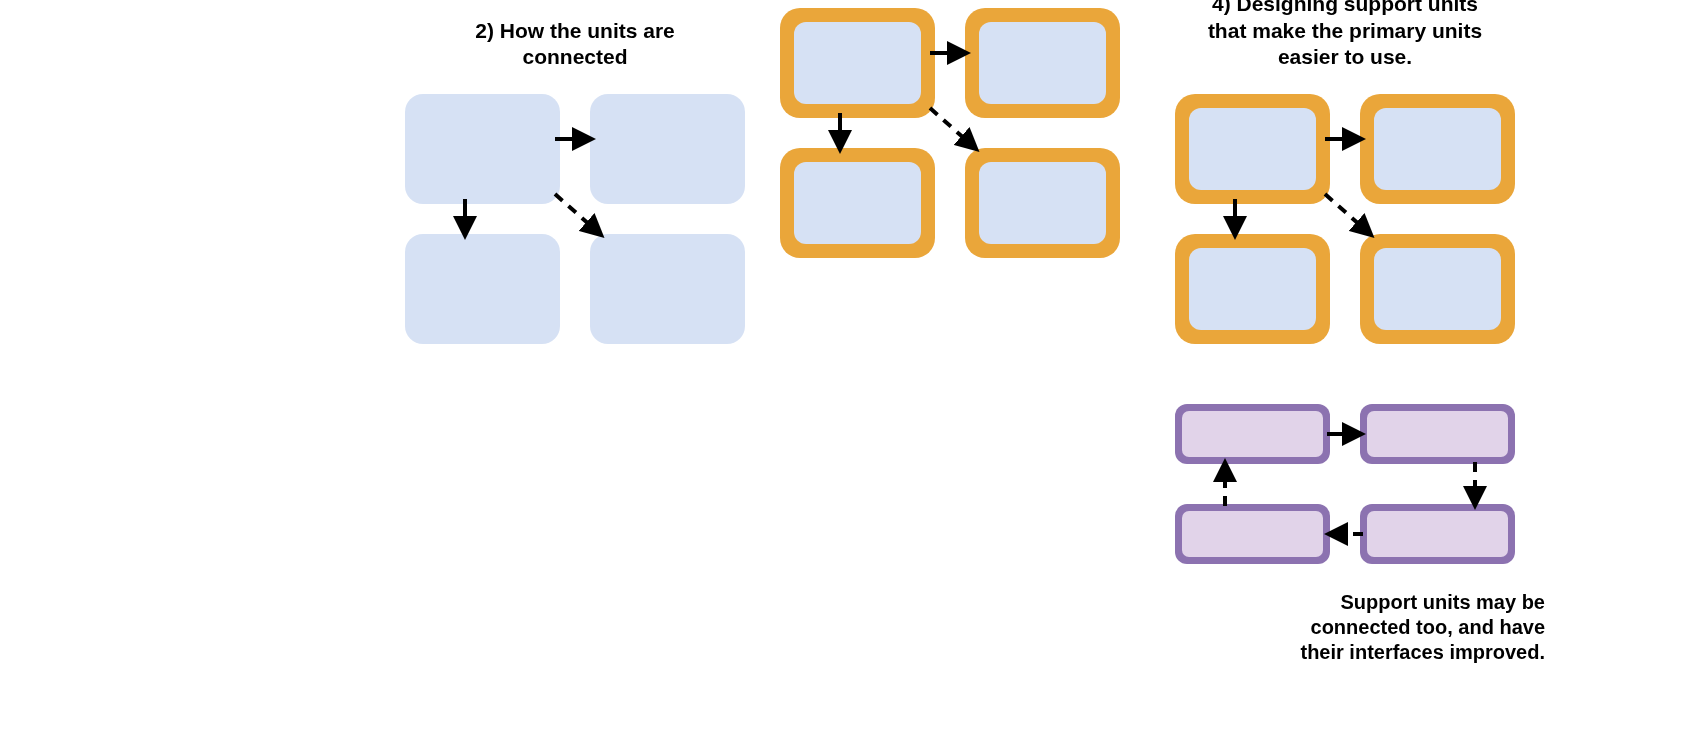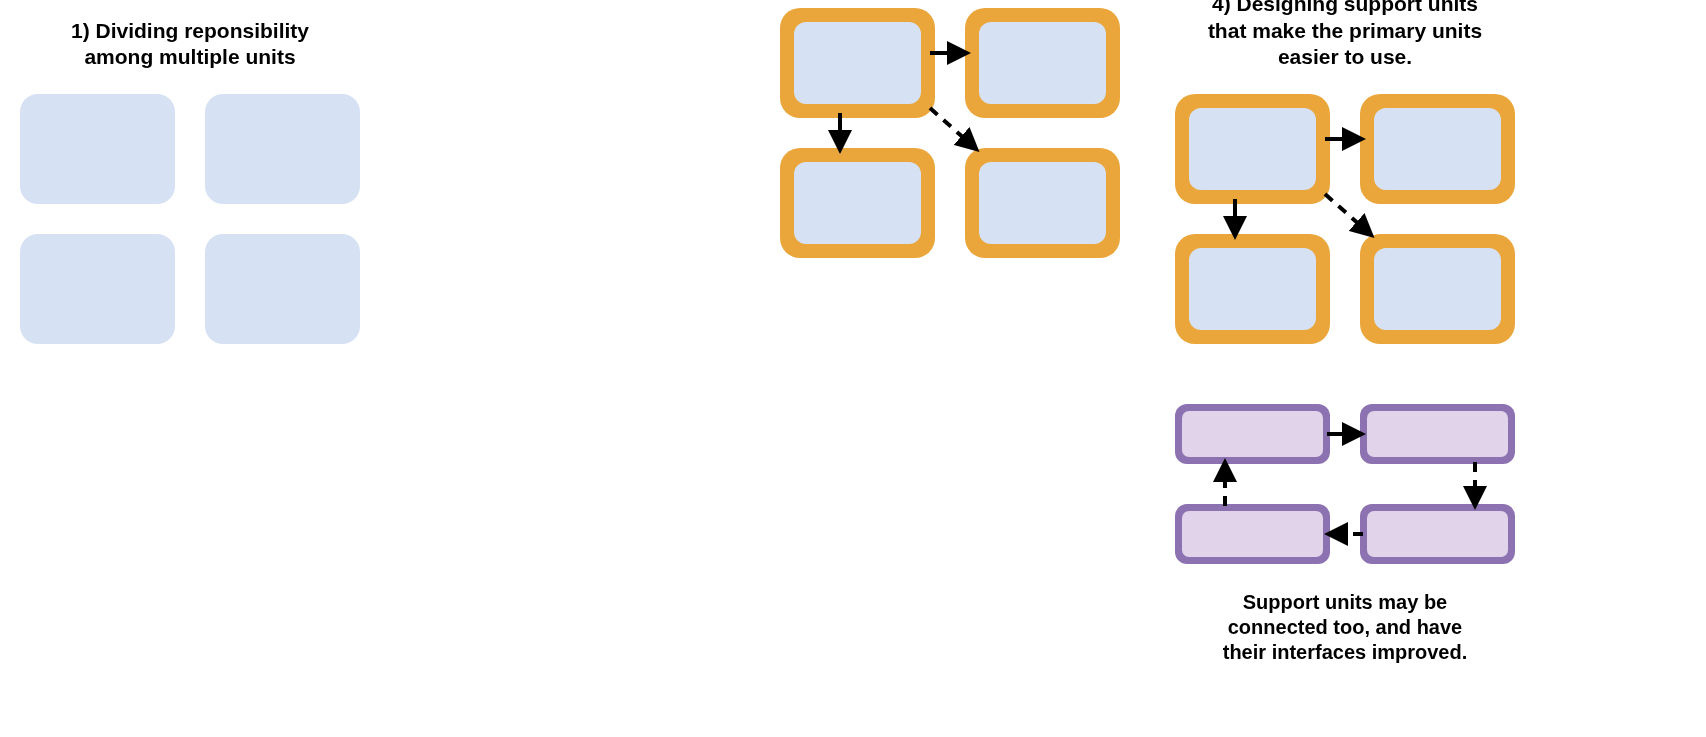--- a/index.html
+++ b/index.html
@@ -58,45 +58,55 @@
   .support-diagram {
     position: relative;
     width: 340px;
     height: 190px;
     margin: 40px auto 0 auto;
   }
   .caption {
     font-weight: 700;
     font-size: 20px;
     line-height: 1.25;
-    text-align: center;
+    text-align: right;
     white-space: pre-line;
     margin-top: 6px;
   }
 </style>
 </head>
 <body>
 
 <div class="stage">
 
-  <div class="panel" style="left:10px; top:0;">
+
+  <div class="panel" style="left:395px; top:0;">
     <div class="title-row">
-      <div class="title">1) Dividing reponsibility
-among multiple units</div>
+      <div class="title">2) How the units are
+connected</div>
     </div>
     <div class="diagram">
       <svg class="boxes-svg" viewBox="0 0 340 260">
         <rect class="box-plain" x="0" y="0" width="155" height="110" rx="18"></rect>
         <rect class="box-plain" x="185" y="0" width="155" height="110" rx="18"></rect>
         <rect class="box-plain" x="0" y="140" width="155" height="110" rx="18"></rect>
         <rect class="box-plain" x="185" y="140" width="155" height="110" rx="18"></rect>
       </svg>
+      <svg class="arrows-svg" viewBox="0 0 340 260">
+        <defs>
+          <marker id="ah2" viewBox="0 0 12 12" refX="9" refY="6" markerWidth="6" markerHeight="6" orient="auto-start-reverse">
+            <path d="M0,0 L12,6 L0,12 z" fill="#000"></path>
+          </marker>
+        </defs>
+        <line class="arrow" x1="150" y1="45" x2="185" y2="45" marker-end="url(#ah2)"></line>
+        <line class="arrow" x1="60" y1="105" x2="60" y2="140" marker-end="url(#ah2)"></line>
+        <line class="arrow arrow-dashed" x1="150" y1="100" x2="195" y2="140" marker-end="url(#ah2)"></line>
+      </svg>
     </div>
   </div>
-
 
   <div class="panel" style="left:770px; top:0;">
     <div class="diagram">
       <svg class="boxes-svg" viewBox="0 0 340 260">
         <g>
           <rect class="box-gold-outer" x="0" y="0" width="155" height="110" rx="20"></rect>
           <rect class="box-gold-inner" x="14" y="14" width="127" height="82" rx="12"></rect>
         </g>
         <g>
           <rect class="box-gold-outer" x="185" y="0" width="155" height="110" rx="20"></rect>

